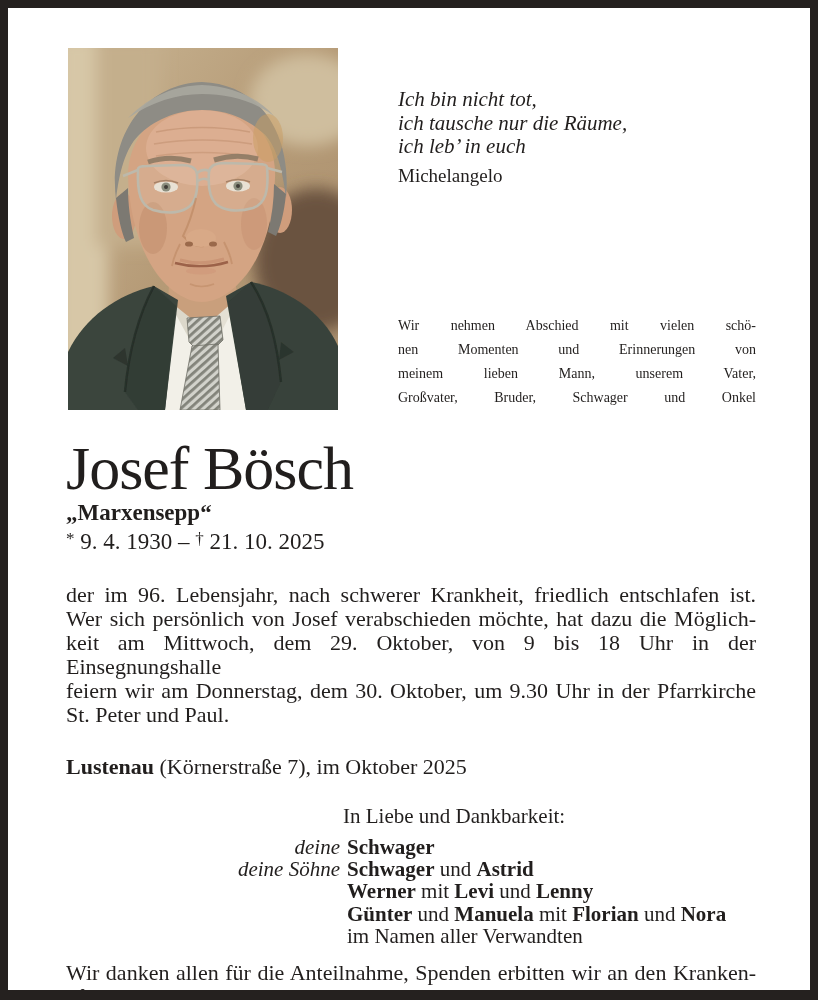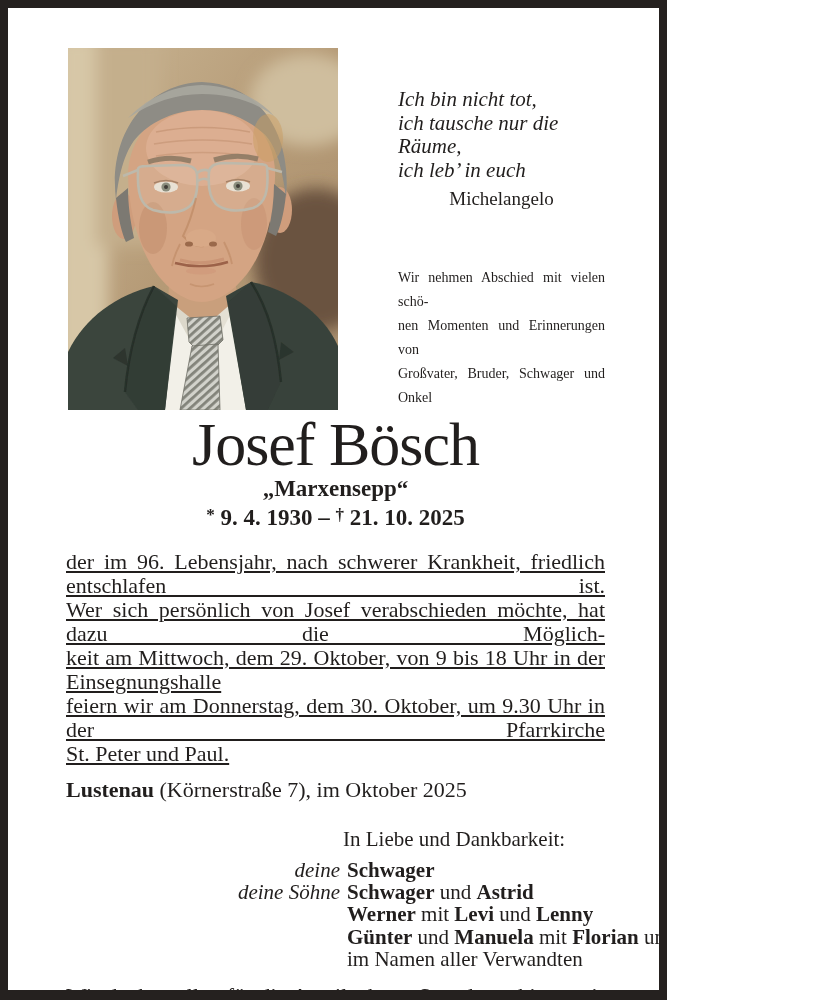--- a/index.html
+++ b/index.html
@@ -3,21 +3,21 @@
 <meta charset="utf-8">
 <style>
   :root{
     --frame:#25211f;
     --text:#211e1d;
     --paper:#ffffff;
   }
   html,body{margin:0;padding:0;background:#ffffff;}
   .page{
     position:relative;
-    width:667px;height:1000px;
+    width:818px;height:1000px;
     box-sizing:border-box;
     background:var(--paper);
     border:8px solid var(--frame);
     border-bottom-width:10px;
     padding:40px 54px 0 58px;
     font-family:"Liberation Serif","DejaVu Serif",serif;
     color:var(--text);
     overflow:hidden;
   }
   
@@ -25,34 +25,34 @@
   .photo-wrap{flex:0 0 auto;margin-left:2px;width:270px;height:362px;overflow:hidden;}
   .right-col{
     flex:1 1 auto;
     margin-left:60px;
     height:362px;
     display:flex;flex-direction:column;justify-content:space-between;
     padding-top:40px;box-sizing:border-box;
   }
   .quote{font-style:italic;font-size:21px;line-height:23.5px;width:fit-content;}
   .quote .jl{text-align:left;text-align-last:left;}
-  .attribution{font-style:normal;font-size:19px;text-align:center;margin-top:5px;}
+  .attribution{font-style:normal;font-size:19px;text-align:left;margin-top:5px;}
   .intro{font-size:14px;line-height:24px;}
   
   .jl{text-align:justify;text-align-last:justify;}
   .jl.noj{text-align-last:left;}
   
-  .name-block{text-align:center;margin-top:4px;}
+  .name-block{text-align:left;margin-top:28px;}
   .deceased-name{font-size:62px;line-height:60px;font-weight:normal;letter-spacing:-1px;margin:0;}
   .nickname{font-size:23px;font-weight:bold;line-height:26px;margin-top:2px;}
-  .dates{font-size:23px;font-weight:bold;line-height:26px;}
+  .dates{font-size:23px;font-weight:normal;line-height:26px;}
   .dates .sym{font-size:74%;vertical-align:5px;}
   
-  .announcement{font-size:22px;line-height:24px;margin-top:19px;text-decoration:underline;}
-  .dateline{font-size:22px;line-height:24px;margin-top:12px;}
+  .announcement{font-size:22px;line-height:24px;margin-top:28px;}
+  .dateline{font-size:22px;line-height:24px;margin-top:28px;}
   .dateline .b{font-weight:bold;}
   
   .farewell{margin-top:24px;font-size:21px;line-height:22.2px;}
   .farewell-heading{margin-left:277px;line-height:26px;}
   .family-grid{display:grid;grid-template-columns:274px auto;column-gap:7px;margin-top:7px;}
   .f-label{text-align:right;white-space:nowrap;font-style:italic;}
   .f-names{text-align:left;white-space:nowrap;}
   .f-names .b{font-weight:bold;}
   
   .thanks{font-size:22px;line-height:24px;margin-top:14px;}
@@ -172,20 +172,21 @@
         <div>
             <div class="jl">Ich bin nicht tot,</div>
             <div class="jl">ich tausche nur die Räume,</div>
             <div class="jl">ich leb’ in euch</div>
           </div>
         <div class="attribution">Michelangelo</div>
       </div>
       <div class="intro">
           <div class="jl">Wir nehmen Abschied mit vielen schö-</div>
           <div class="jl">nen Momenten und Erinnerungen von</div>
+          <div class="jl">meinem lieben Mann, unserem Vater,</div>
           <div class="jl">Großvater, Bruder, Schwager und Onkel</div>
         </div>
     </div>
   </div>
 
   <div class="name-block">
     <h1 class="deceased-name">Josef Bösch</h1>
     <div class="nickname">„Marxensepp“</div>
     <div class="dates">
       <span class="sym">*</span>

